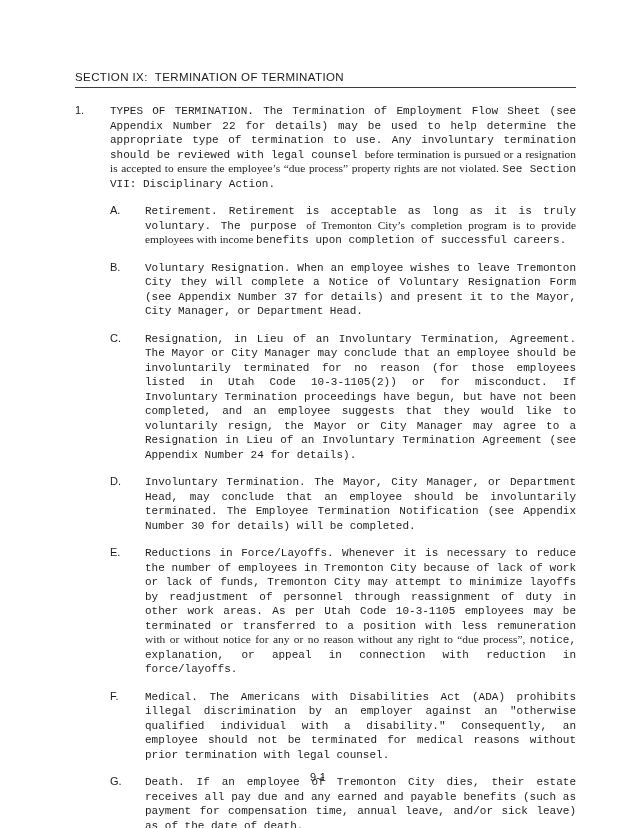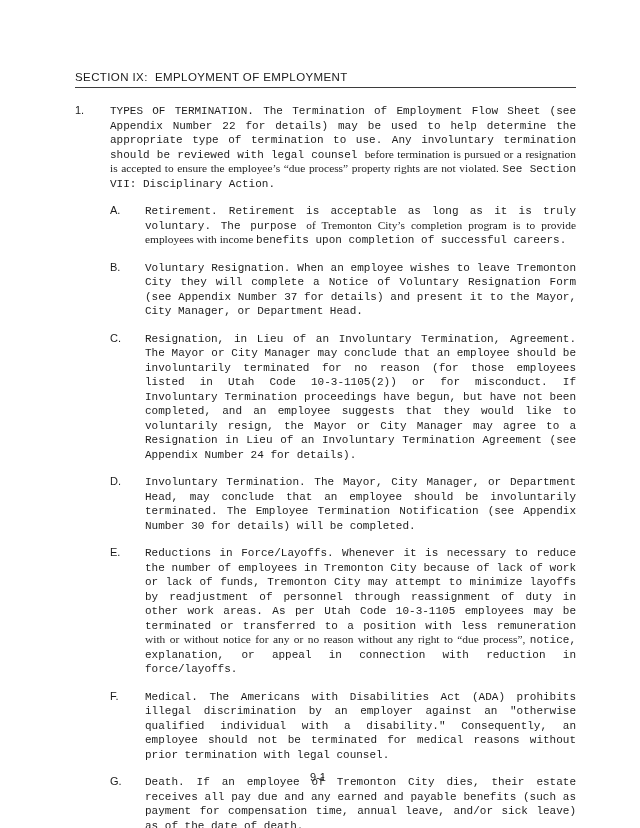--- a/index.html
+++ b/index.html
@@ -66,21 +66,21 @@
     text-align: center;
     font-size: 11px;
     color: #222222;
   }
 </style>
 </head>
 <body>
 
 <div class="page">
   <div class="content">
-    <div class="heading">SECTION IX:  EMPLOYMENT OF EMPLOYMENT</div>
+    <div class="heading">SECTION IX:  TERMINATION OF TERMINATION</div>
     <div id="doc-items">
   <div class="item level-1">
     <span class="label">1.</span>
     <div class="body"><span class="sans">TYPES OF TERMINATION. The Termination of Employment Flow Sheet (see Appendix Number 22 for details) may be used to help determine the appropriate type of termination to use. Any involuntary termination should be reviewed with legal counsel </span><span class="serif">before termination is pursued or a resignation is accepted to ensure the employee’s “due process” property rights are not violated. </span><span class="sans">See Section VII: Disciplinary Action.</span></div>
   </div>
 
   <div class="item level-2">
     <span class="label">A.</span>
     <div class="body"><span class="sans">Retirement. Retirement is acceptable as long as it is truly voluntary. The purpose </span><span class="serif">of Tremonton City’s completion program is to provide employees with income </span><span class="sans">benefits upon completion of successful careers.</span></div>
   </div>

